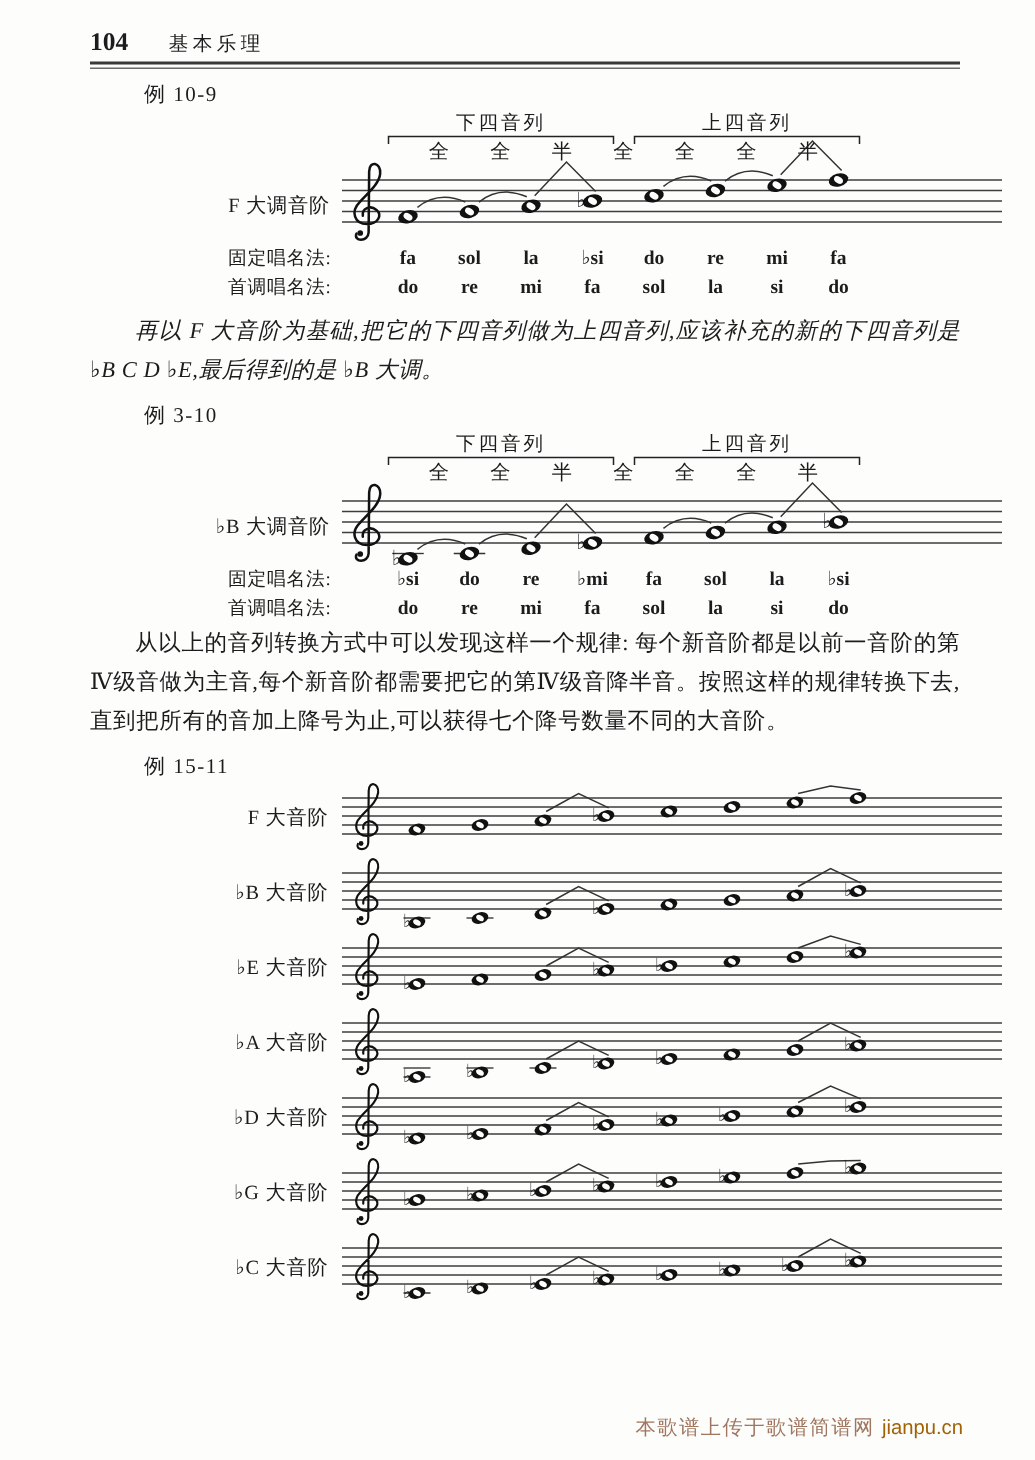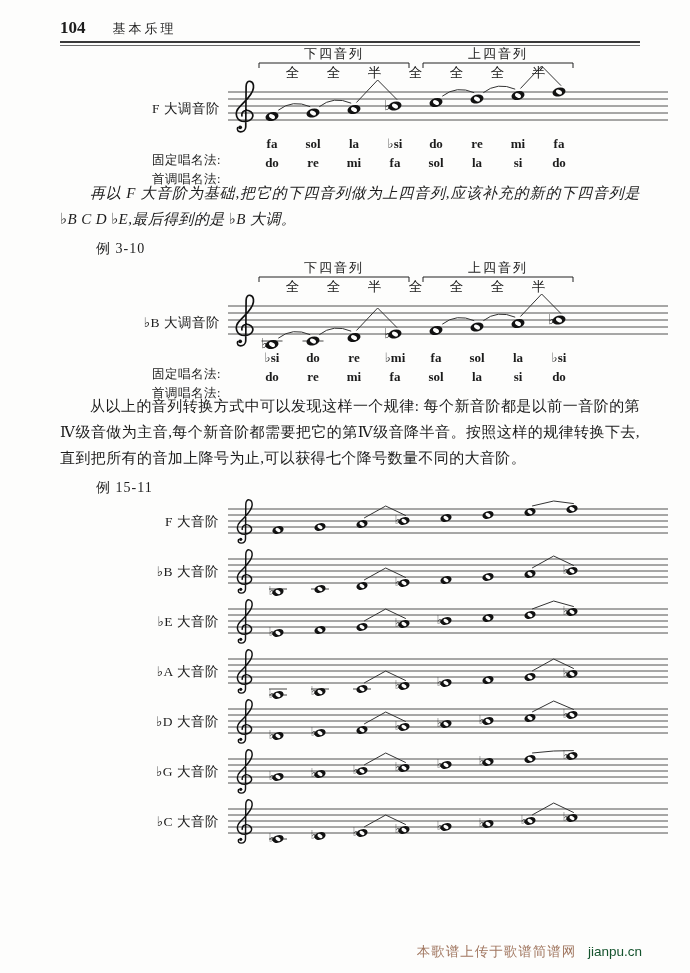--- a/index.html
+++ b/index.html
@@ -13,58 +13,59 @@
   }
   .page{padding:18px 50px 0 60px;}
   .page-header{display:flex;align-items:baseline;gap:27px;}
   .page-num{font-size:17px;font-weight:bold;}
   .book-title{font-size:13px;letter-spacing:3px;}
   .double-rule{margin-top:3px;height:2px;border-top:2px solid #3a3a3a;border-bottom:1px solid #6a6a6a;}
   .para{font-size:15px;line-height:26px;text-align:justify;margin:0;letter-spacing:0.4px;}
   .p1{margin-top:15px;}
   .indent{text-indent:2em;}
   .p2{margin-top:6px;font-style:italic;}
-  .p3{margin-top:5px;}
+  .p3{}
   .ex-title{font-size:14px;margin:8px 0 2px 36px;letter-spacing:1px;}
   .example{position:relative;margin-left:168px;width:440px;}
   .scale-label{
     position:absolute;right:calc(100% + 8px);top:54px;
     white-space:nowrap;font-size:13.5px;letter-spacing:0.5px;
   }
   svg{display:block;overflow:visible;}
   .solfege-row{position:relative;height:19px;width:440px;font-size:13px;font-weight:bold;}
   .solfege-label{
-    position:absolute;left:-76px;top:16px;font-weight:normal;
+    position:absolute;left:-76px;top:0;font-weight:normal;
     font-size:12.5px;white-space:nowrap;letter-spacing:0.5px;
   }
   .syl{position:absolute;top:0;width:36px;text-align:center;}
   .ex11-row{position:relative;margin-left:168px;width:440px;height:50px;}
   .ex11-label{
     position:absolute;right:calc(100% + 9px);top:14px;
     white-space:nowrap;font-size:13.5px;letter-spacing:0.5px;
   }
   .footer{
     position:absolute;right:48px;bottom:12px;
     font-size:13.5px;color:#a0765f;letter-spacing:1px;
     font-family:"Liberation Sans","DejaVu Sans",sans-serif;
   }
-  .footer .flink{color:#14532d;margin-left:7px;letter-spacing:0;}
+  .footer .flink{color:#a16207;letter-spacing:0;}
 </style>
 </head>
 <body>
 
 <div class="page">
 
   <div class="page-header">
     <span class="page-num">104</span>
     <span class="book-title">基本乐理</span>
   </div>
   <div class="double-rule"></div>
 
 
+  <div class="ex-title">例 10-9</div>
   <div class="example">
     <div class="scale-label">F 大调音阶</div>
     <svg id="svg-ex9" width="440" height="90">
         <line x1="0" y1="46" x2="440" y2="46" stroke="#3d3d3d" stroke-width="0.9"></line>
         <line x1="0" y1="53" x2="440" y2="53" stroke="#3d3d3d" stroke-width="0.9"></line>
         <line x1="0" y1="60" x2="440" y2="60" stroke="#3d3d3d" stroke-width="0.9"></line>
         <line x1="0" y1="67" x2="440" y2="67" stroke="#3d3d3d" stroke-width="0.9"></line>
         <line x1="0" y1="74" x2="440" y2="74" stroke="#3d3d3d" stroke-width="0.9"></line>
         <path d="M 9.7 81.69999999999999
              C 7.25 86.94999999999999 17.4 87.65 17.75 81

